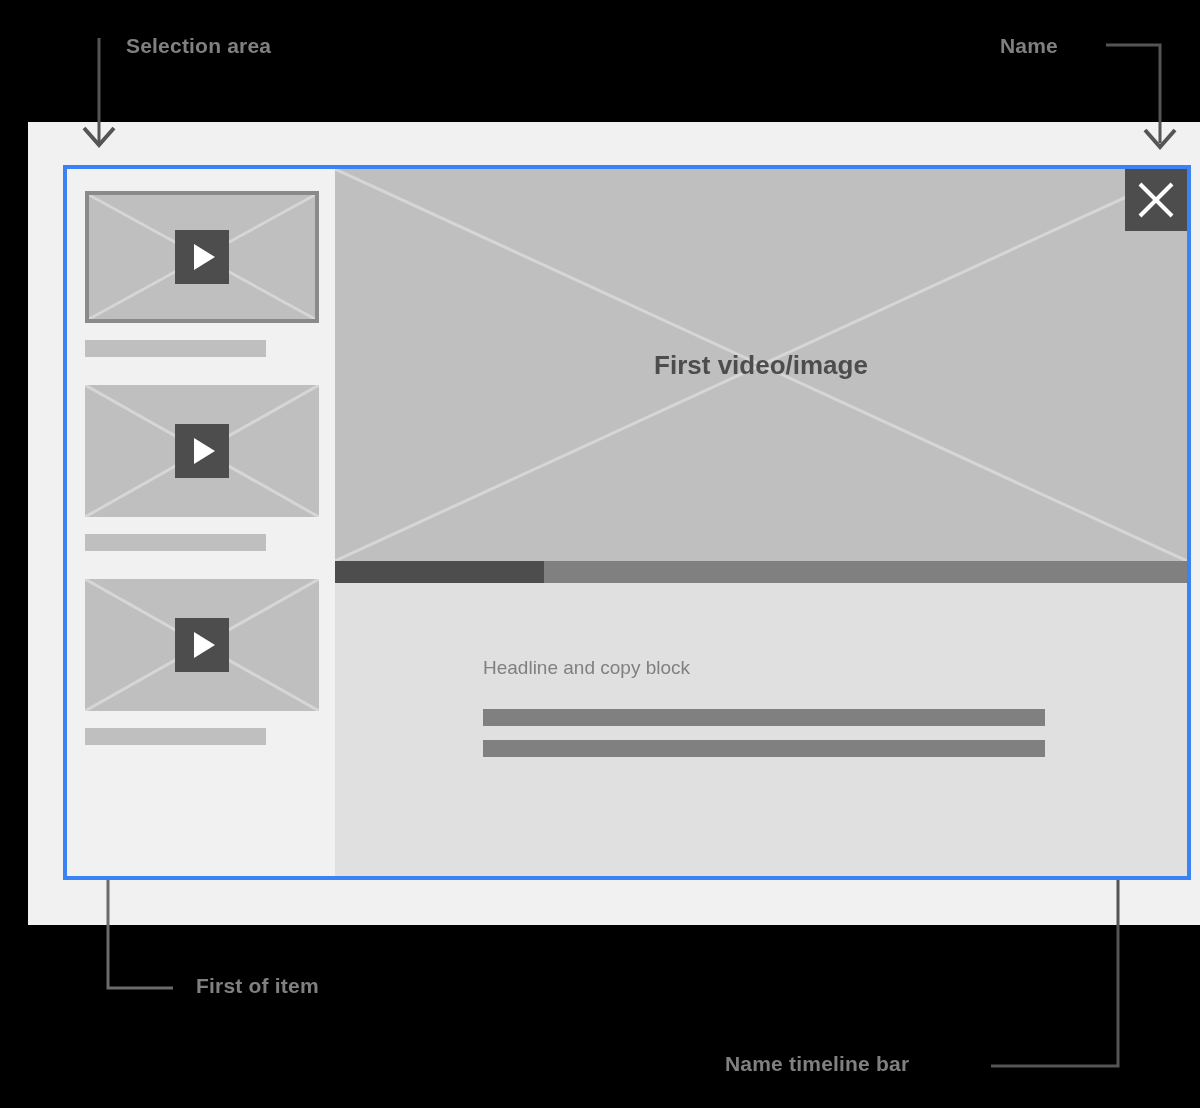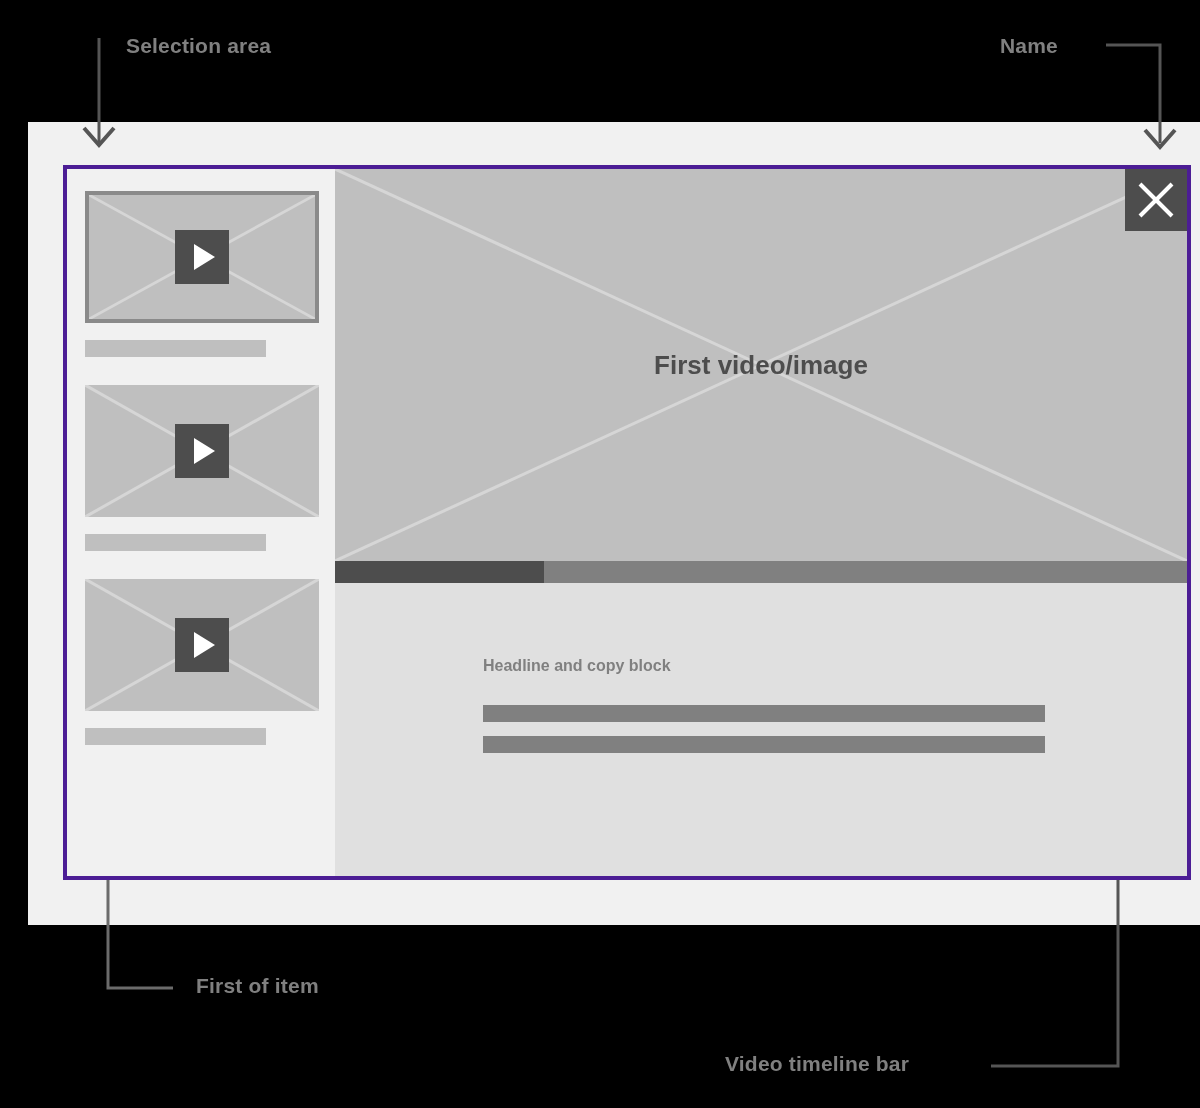--- a/index.html
+++ b/index.html
@@ -25,21 +25,21 @@
     font-weight:bold;
     letter-spacing:0.2px;
     white-space:nowrap;
   }
   .anno-svg { position:absolute; left:0; top:0; width:1200px; height:1108px; pointer-events:none; }
 
   
   .modal {
     position:absolute; left:35px; top:165px;
     width:1128px; height:715px;
-    border:4px solid #4c1d95;
+    border:4px solid #3b82f6;
     display:flex;
     background:#a21caf;
   }
 
   
   .sidebar {
     width:268px; flex:0 0 268px;
     background:#f1f1f1;
     padding:22px 0 0 0;
     position:relative;
@@ -111,22 +111,22 @@
     display:flex;
     background:#808080;
     cursor:pointer;
   }
   .timeline-progress { width:24.5%; background:#4d4d4d; }
   .timeline-track { flex:1 1 auto; background:#808080; }
 
   .copy-area { flex:1 1 auto; padding:74px 0 0 148px; }
   .copy-headline {
     color:#808080;
-    font-size:16px;
-    font-weight:bold;
+    font-size:19px;
+    font-weight:normal;
     margin-bottom:30px;
   }
   .copy-bar { height:17px; background:#808080; width:562px; margin-bottom:14px; }
 </style>
 </head>
 <body>
 
 <div id="stage">
 
   <div class="light-band"></div>
@@ -153,21 +153,21 @@
       <polyline points="1076,622 1090,604 1105,622" stroke-width="4"></polyline>
     </g>
   </svg>
 
   <div class="anno-label" style="left:98px; top:34px;">Selection area</div>
 
   <div class="anno-label" style="left:972px; top:34px;">Name</div>
 
   <div class="anno-label" style="left:168px; top:974px;">First of item</div>
 
-  <div class="anno-label" style="left:697px; top:1052px;">Video timeline bar</div>
+  <div class="anno-label" style="left:697px; top:1052px;">Name timeline bar</div>
 
   <div class="modal">
 
     <div class="sidebar">
 
       <div class="thumb-item">
         <div class="thumb-box selected">
           <svg class="thumb-cross" viewBox="0 0 234 132" preserveAspectRatio="none" xmlns="http://www.w3.org/2000/svg">
             <line x1="0" y1="0" x2="234" y2="132" stroke="#d6d6d6" stroke-width="3"></line>
             <line x1="234" y1="0" x2="0" y2="132" stroke="#d6d6d6" stroke-width="3"></line>

